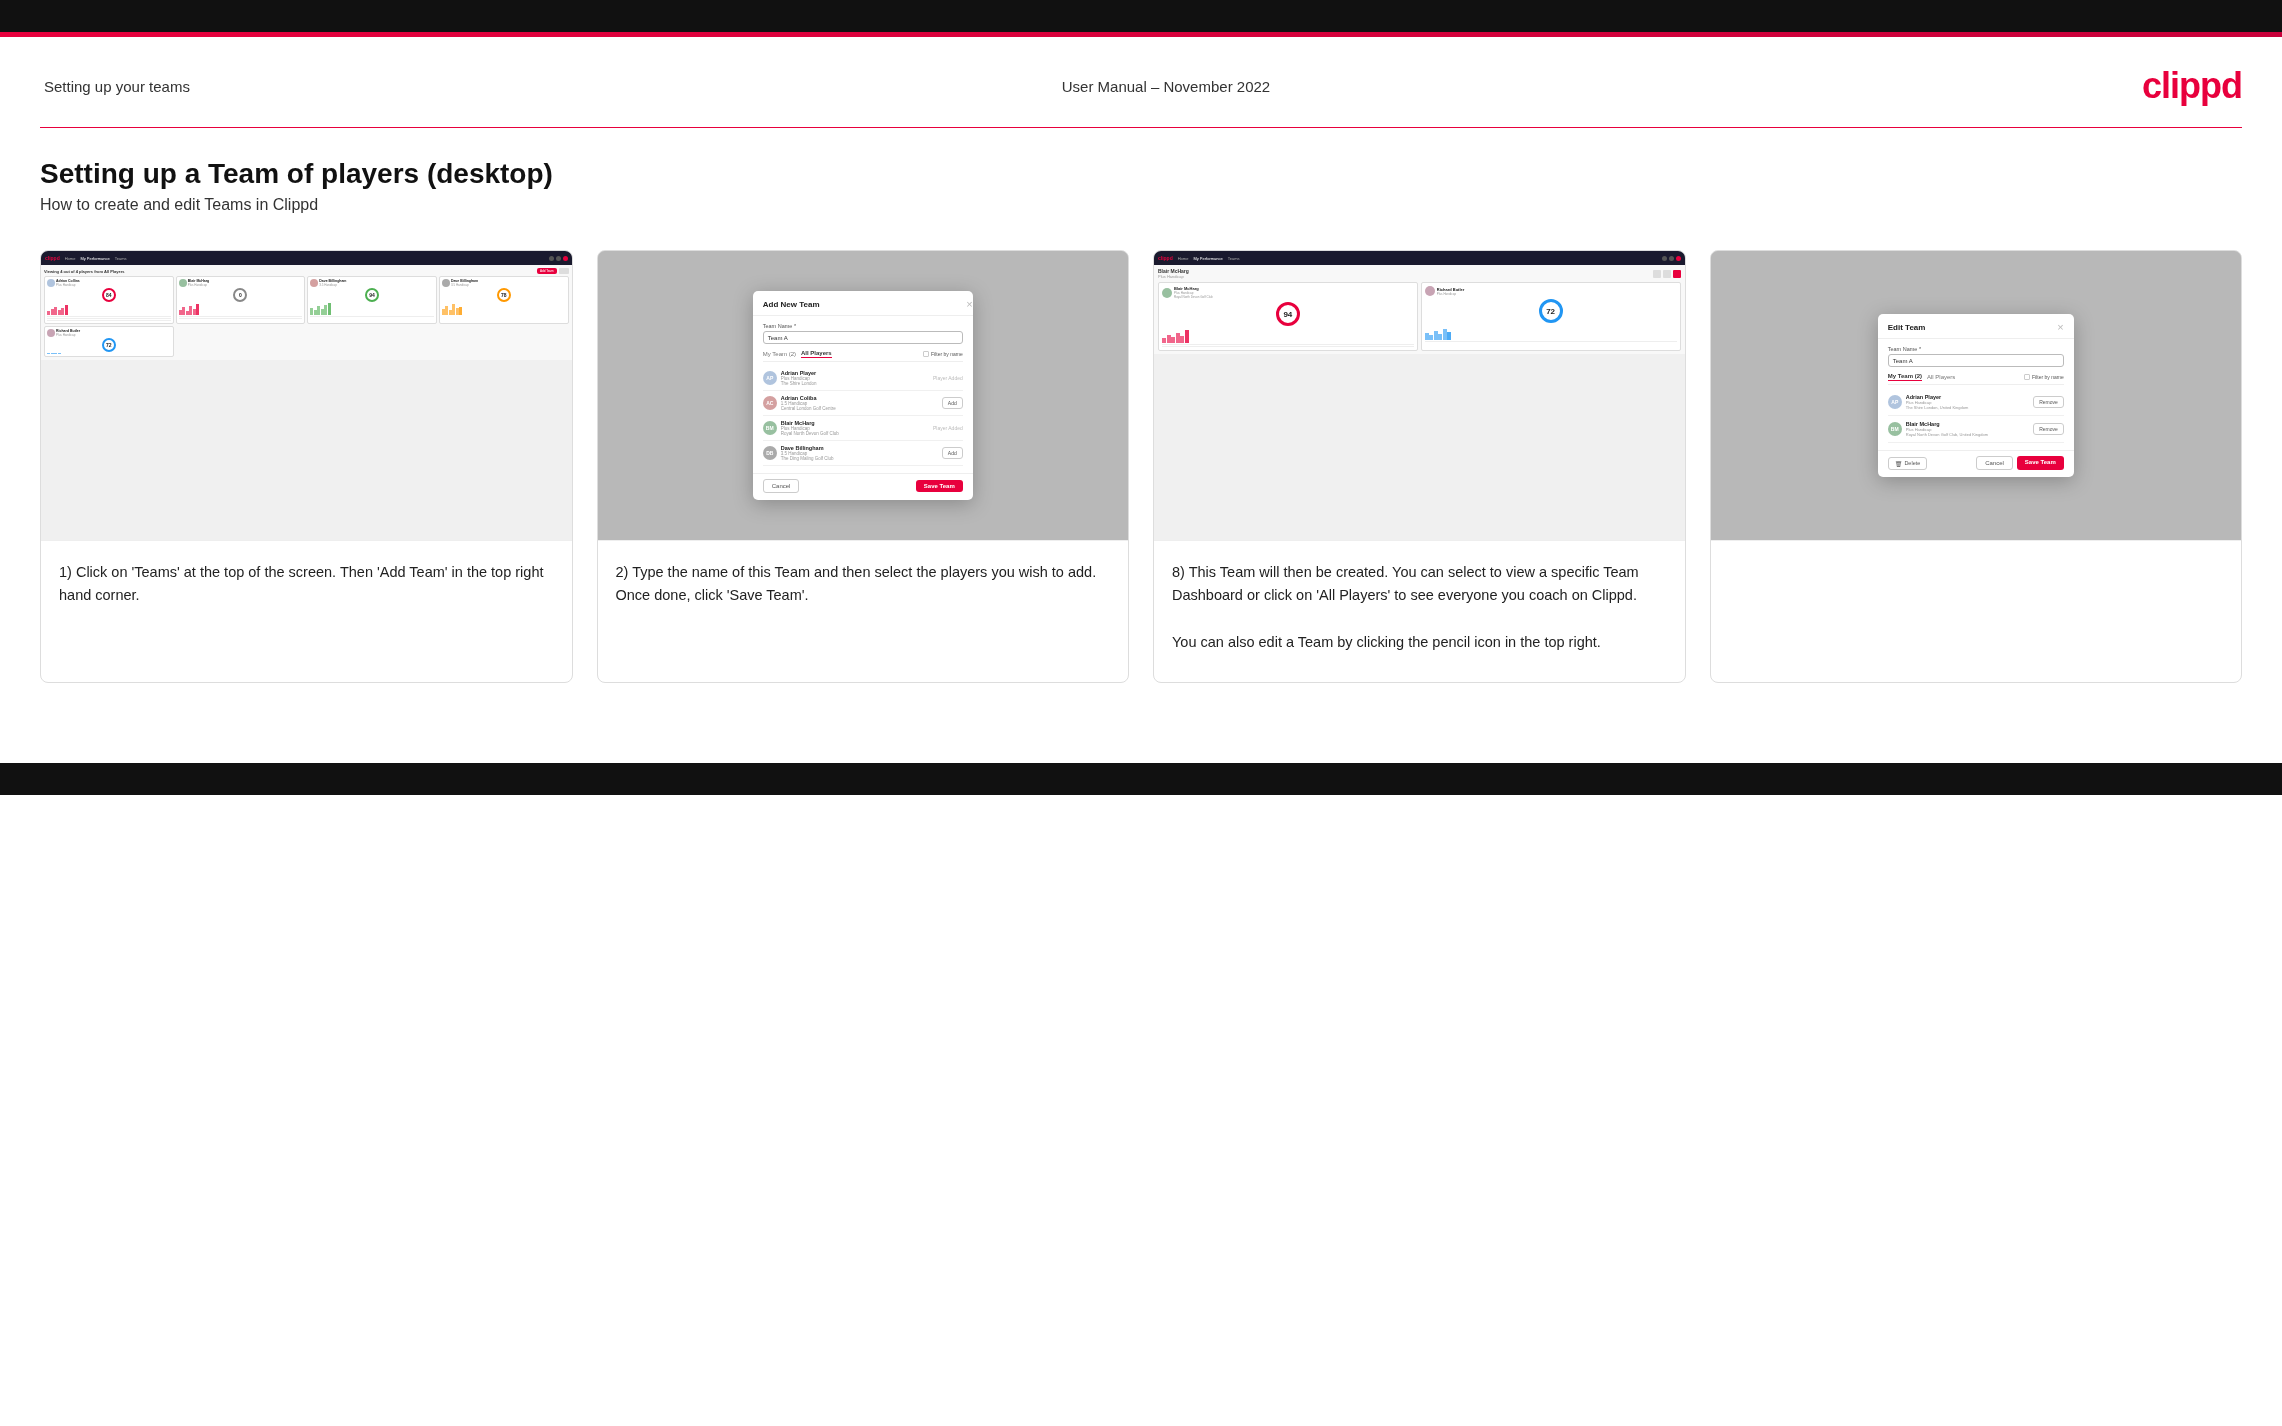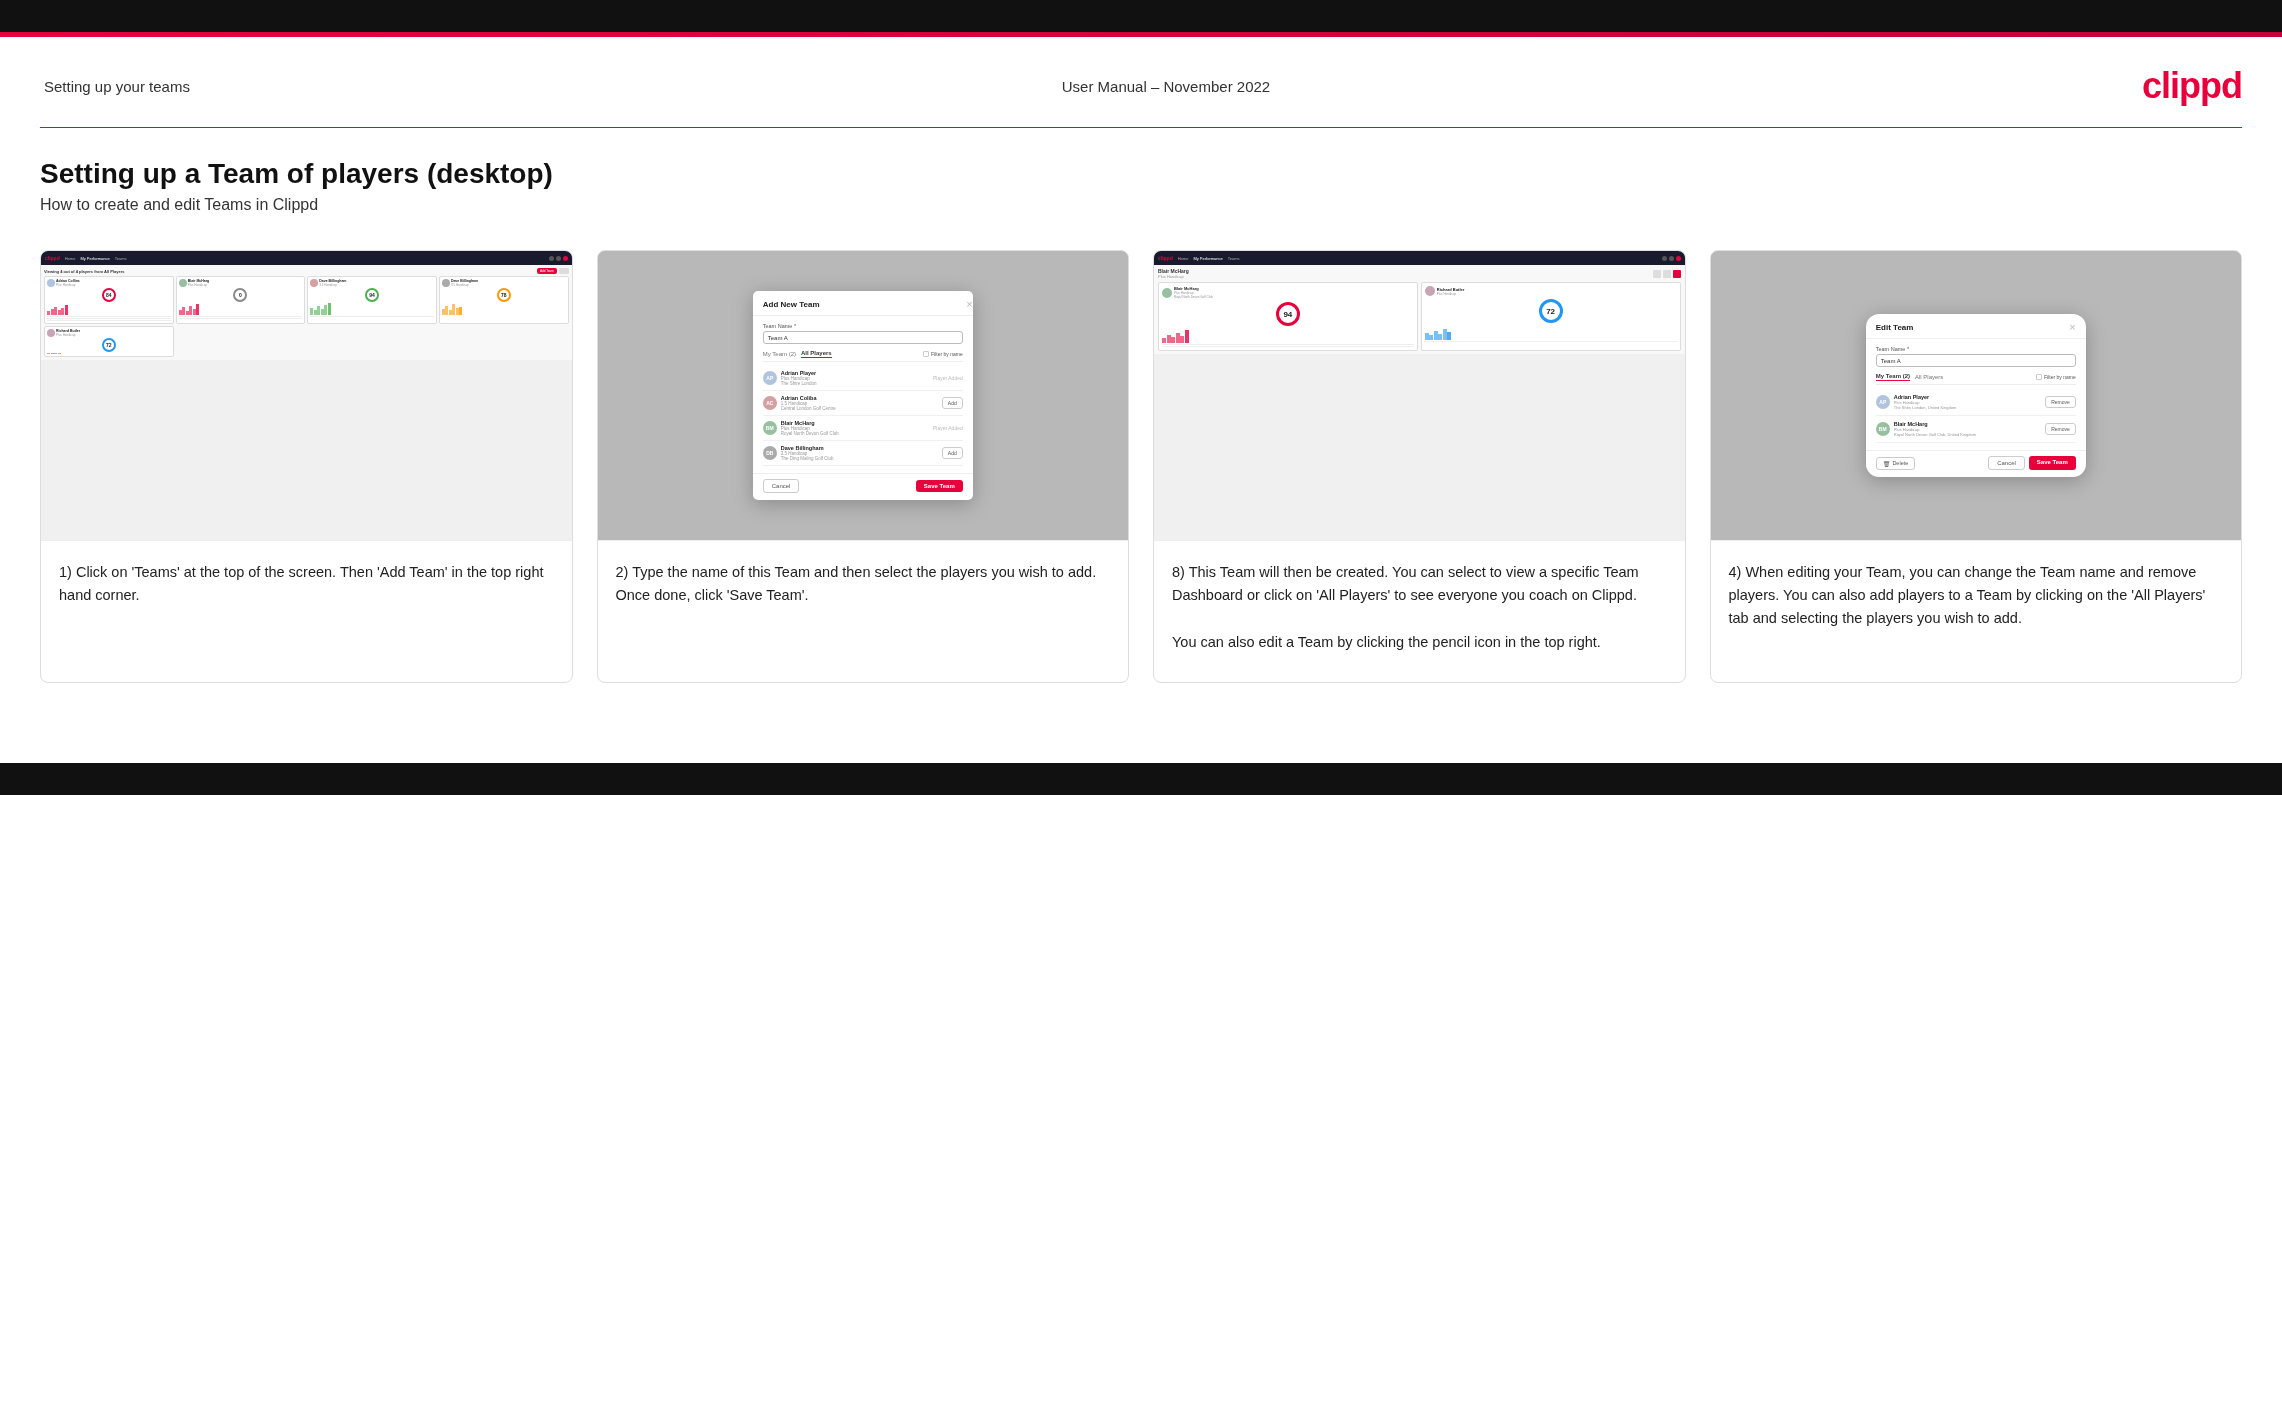--- a/index.html
+++ b/index.html
@@ -444,21 +444,21 @@
         <span>You can also edit a Team by clicking the pencil icon in the top right.</span>
       </div>
     </div>
 
     <div class="card">
       <div class="card-screenshot">
         <div style="width:100%;height:100%;background:rgba(0,0,0,0.25);display:flex;align-items:center;justify-content:center;position:relative;">
           <div style="position:absolute;top:0;left:0;right:0;bottom:0;background:#f0f0f0;"></div>
           <div style="position:absolute;top:0;left:0;right:0;bottom:0;background:rgba(80,80,80,0.35);"></div>
 
-          <div style="position:relative;background:#fff;border-radius:13px;width:220px;box-shadow:0 4px 20px rgba(0,0,0,0.25);z-index:2;">
+          <div style="position:relative;background:#fff;border-radius:5px;width:196px;box-shadow:0 4px 20px rgba(0,0,0,0.25);z-index:2;">
 
             <div style="display:flex;align-items:center;justify-content:space-between;padding:7px 10px 5px 10px;border-bottom:1px solid #eee;">
               <span style="font-size:8px;font-weight:bold;color:#222;">Edit Team</span>
               <span style="font-size:11px;color:#bbb;cursor:pointer;">×</span>
             </div>
 
             <div style="padding:7px 10px;">
               <div style="font-size:5.5px;color:#555;margin-bottom:2px;">Team Name *</div>
               <div style="width:100%;height:13px;border:1px solid #bbb;border-radius:3px;padding:0 4px;font-size:6px;color:#333;display:flex;align-items:center;margin-bottom:6px;background:#fff;">
                 <span>Team A</span>
@@ -507,21 +507,20 @@
                 <span>Delete</span>
               </div>
               <div style="display:flex;gap:4px;">
                 <div style="background:#fff;border:1px solid #ccc;border-radius:3px;font-size:6px;padding:3px 8px;color:#555;cursor:pointer;">Cancel</div>
                 <div style="background:#e8003d;border:none;border-radius:3px;font-size:6px;padding:3px 8px;color:#fff;font-weight:bold;cursor:pointer;">Save Team</div>
               </div>
             </div>
           </div>
         </div>
       </div>
-      <div class="card-text">4) When editing your Team, you can change the Team name and remove players. You can also add players to a Team by clicking on the 'All Players' tab and selecting the players you wish to add.</div>
     </div>
 
   </div>
 
 
 </div>
 
 <div class="bottom-bar"></div>
 
 </body></html>

